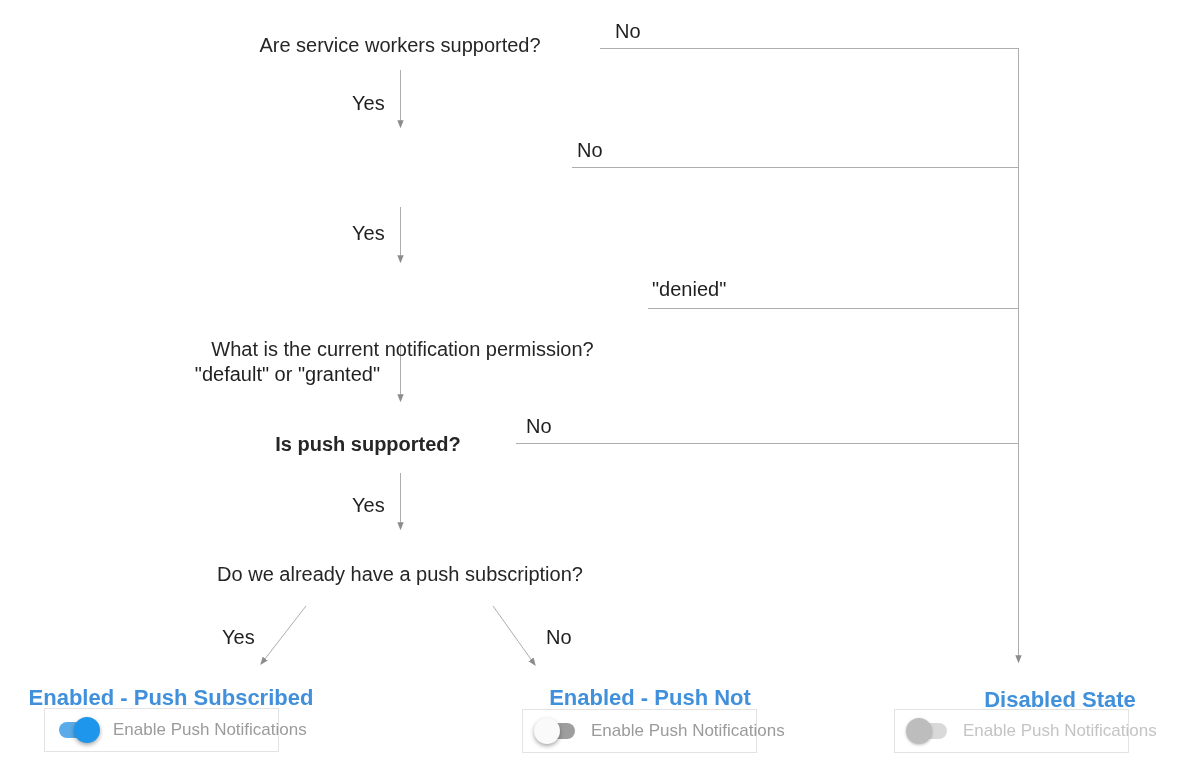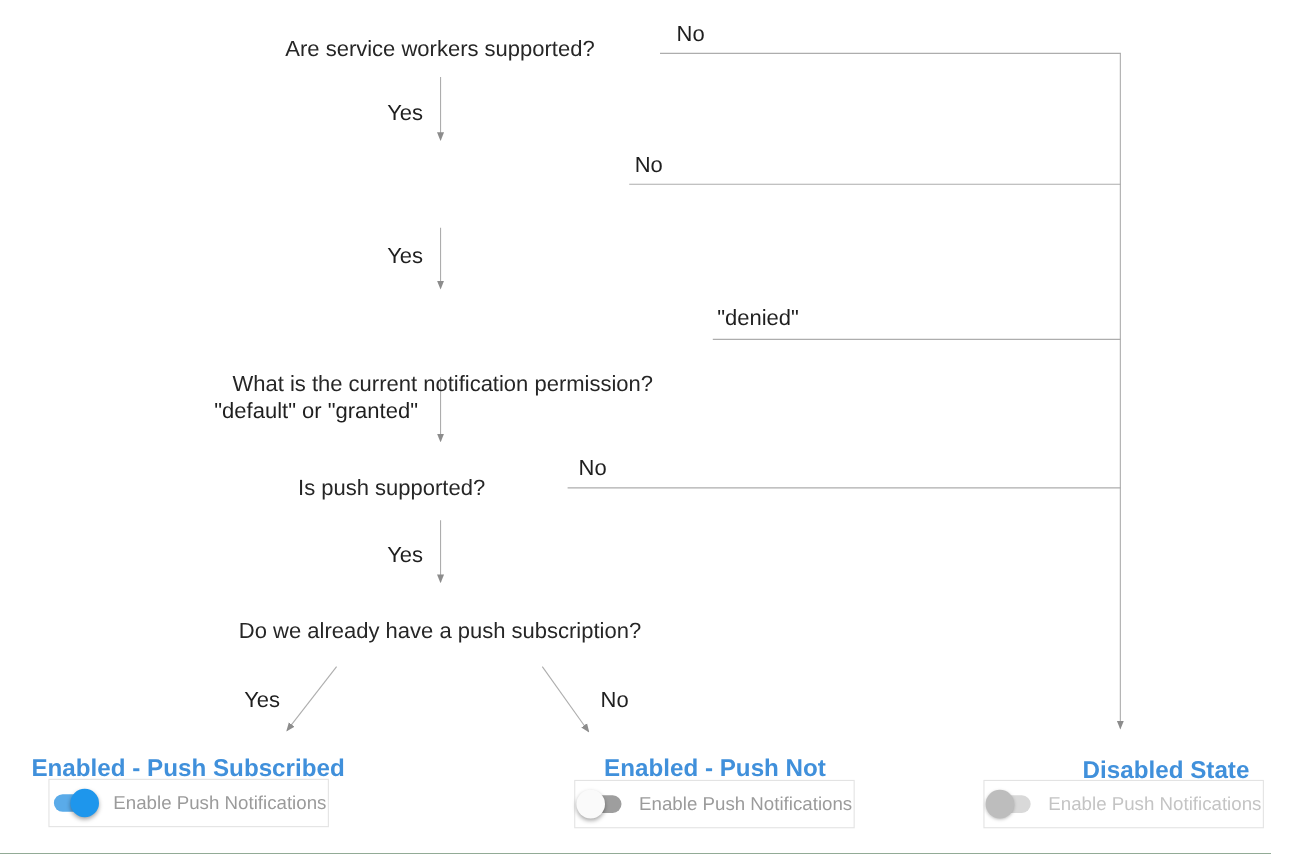--- a/index.html
+++ b/index.html
@@ -15,42 +15,42 @@
   }
   .lbl{
     position:absolute;color:#1f1f1f;font-size:20px;line-height:16px;
   }
   .lbl.right-align{text-align:right;}
   .outcome-title{
     position:absolute;width:300px;text-align:center;
     font-size:22px;font-weight:bold;color:#4090DB;
   }
   .card{
-    position:absolute;height:44px;width:255px;background:#ffffff;
+    position:absolute;height:44px;width:235px;background:#ffffff;
     border:1px solid #e3e3e3;box-sizing:border-box;
-    display:flex;align-items:center;padding-left:1px;
+    display:flex;align-items:center;padding-left:11px;
   }
   .card-label{font-size:17px;color:#9B9B9B;margin-left:13px;white-space:nowrap;}
   .card.disabled .card-label{color:#C4C4C4;}
   
   .toggle{position:relative;width:44px;height:26px;display:inline-block;flex:0 0 44px;}
   .toggle .track{position:absolute;left:3px;top:5px;width:38px;height:16px;border-radius:8px;}
   .toggle .knob{position:absolute;top:0;width:26px;height:26px;border-radius:50%;
     box-shadow:0 2px 4px rgba(0,0,0,0.35);}
   .toggle.on .track{background:#5AABE9;}
   .toggle.on .knob{background:#1E96EC;left:18px;}
   .toggle.off .track{background:#9E9E9E;}
   .toggle.off .knob{background:#FAFAFA;left:0;}
   .toggle.dis .track{background:#D9D9D9;}
   .toggle.dis .knob{background:#BDBDBD;left:0;box-shadow:0 1px 3px rgba(0,0,0,0.25);}
   
   #q1{left:180px;top:32px;width:440px;}
   #q2{left:210px;top:145px;width:380px;}
   #q3{left:150px;top:292px;width:505px;margin-top:44px;}
-  #q4{left:186px;top:431px;width:340px;}
+  #q4{left:198px;top:431px;width:340px;font-weight:bold;}
   #q5{left:180px;top:561px;width:440px;text-align:center;}
   
   #lbl-q1-yes{left:352px;top:95px;}
   #lbl-q1-no{left:615px;top:23px;}
   #lbl-q2-yes{left:352px;top:225px;}
   #lbl-q2-no{left:577px;top:142px;}
   #lbl-q3-yes{left:180px;top:366px;width:200px;}
   #lbl-q3-no{left:652px;top:281px;}
   #lbl-q4-yes{left:352px;top:497px;}
   #lbl-q4-no{left:526px;top:418px;}

